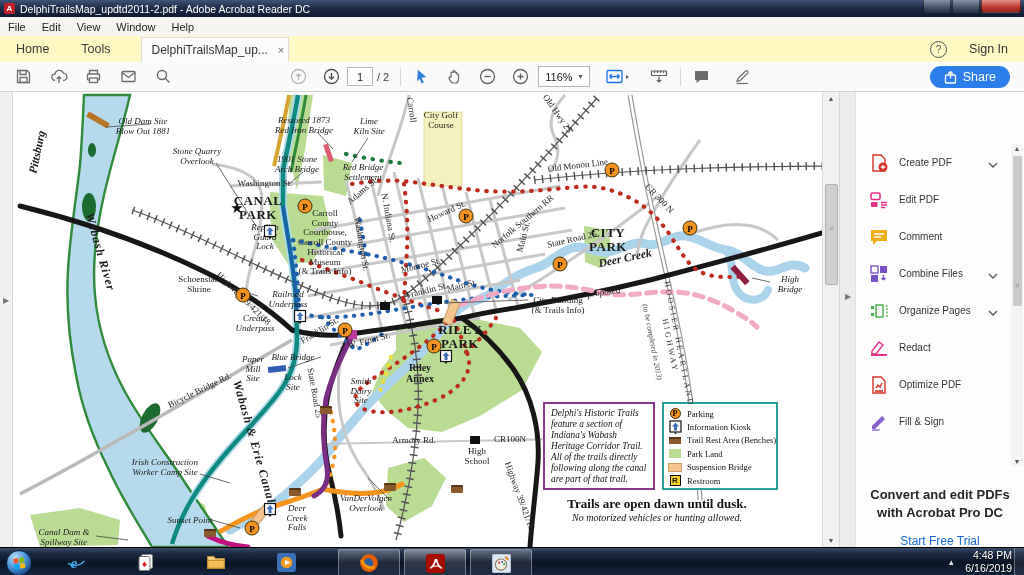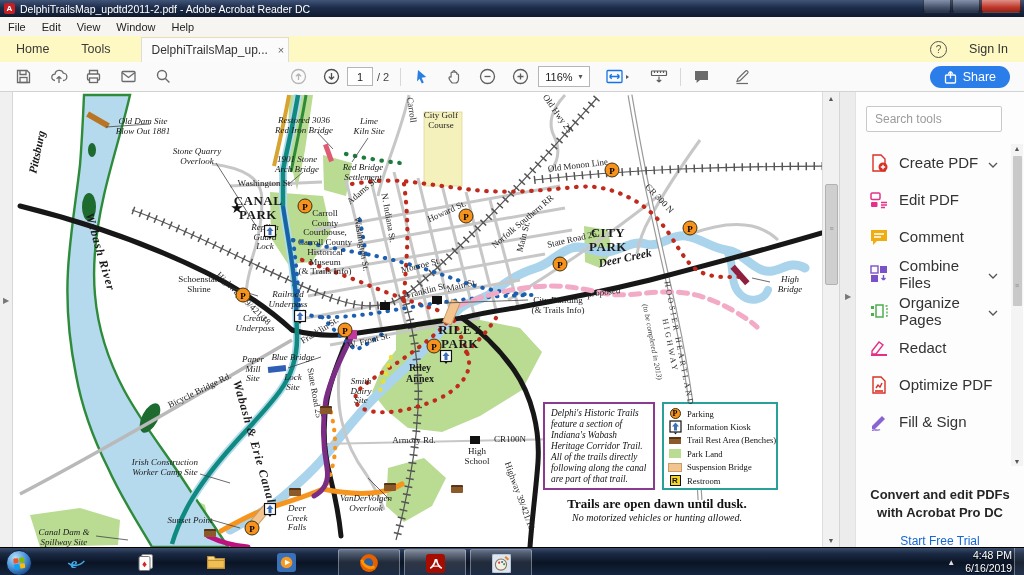--- a/index.html
+++ b/index.html
@@ -60,21 +60,21 @@
   #panel-strip .pane-arrow{position:absolute;left:5px;top:200px;font-size:8px;color:#777;}
   
   #panel{position:absolute;left:855px;top:92px;width:169px;height:455px;background:#fdfdfd;
     border-left:1px solid #e2e2e2;box-sizing:border-box;}
   #search-tools{margin:14px 22px 6px 10px;height:24px;border:1px solid #c9c9c9;border-radius:2px;
     background:#fff;display:flex;align-items:center;padding:0 8px;font-size:12px;color:#9b9b9b;}
   #tool-list{position:absolute;left:0;top:52px;width:152px;height:332px;overflow:hidden;}
   .tool-row{display:flex;align-items:center;height:37px;padding-left:13px;}
   .t-icon{width:20px;height:20px;flex:none;}
   .t-icon svg{width:20px;height:20px;}
-  .t-label{font-size:15px;color:#333;margin-left:10px;flex:1;}
+  .t-label{font-size:10px;color:#333;margin-left:10px;flex:1;}
   .t-chev{margin-right:10px;}
   #panel-scroll{position:absolute;right:1px;top:52px;width:12px;height:322px;background:#f4f4f4;}
   #panel-thumb{position:absolute;left:1.5px;top:12px;width:9px;height:150px;background:#c9c9c9;border-radius:1px;}
   #panel-thumb .grip{margin-top:128px;text-align:center;font-size:7px;color:#8a8a8a;line-height:4px;}
   #promo{position:absolute;left:0;top:394px;width:100%;text-align:center;}
   .promo-line{font-size:13px;font-weight:bold;color:#262626;line-height:1.35;}
   #promo-link{margin-top:13px;font-size:12px;color:#1567d3;}
   
   #taskbar{position:absolute;left:0;top:547px;width:100%;height:28px;
     background:linear-gradient(180deg,#3a4c6b 0%,#1b2a44 20%,#0a1425 55%,#15253f 100%);
@@ -467,21 +467,21 @@
         </div>
       <div id="trail-rules">
         <div id="rule1">Trails are open dawn until dusk.</div>
         <div id="rule2">No motorized vehicles or hunting allowed.</div>
       </div>
     <div class="ml c-place-v" style="left: 24px; top: 60px; transform: translate(-50%, -50%) rotate(-78deg);">Pittsburg</div>
         <div class="ml c-site" style="left: 130px; top: 35px; transform: translate(-50%, -50%);">Old Dam Site
 Blow Out 1881</div>
         <div class="ml c-site" style="left: 184px; top: 65px; transform: translate(-50%, -50%);">Stone Quarry
 Overlook</div>
-        <div class="ml c-site" style="left: 291px; top: 34px; transform: translate(-50%, -50%);">Restored 3036
+        <div class="ml c-site" style="left: 291px; top: 34px; transform: translate(-50%, -50%);">Restored 1873
 Red Iron Bridge</div>
         <div class="ml c-site" style="left: 356px; top: 35px; transform: translate(-50%, -50%);">Lime
 Kiln Site</div>
         <div class="ml c-site" style="left: 284px; top: 73px; transform: translate(-50%, -50%);">1901 Stone
 Arch Bridge</div>
         <div class="ml c-street" style="left: 252px; top: 92px; transform: translate(-50%, -50%);">Washington St.</div>
         <div class="ml c-site" style="left: 350px; top: 81px; transform: translate(-50%, -50%);">Red Bridge
 Settlement</div>
         <div class="ml c-serif" style="left: 428px; top: 29px; transform: translate(-50%, -50%);">City Golf
 Course</div>
@@ -608,23 +608,20 @@
         <div class="grip">≡</div>
       </div>
     <span class="sb-arrow" style="bottom:3px">▼</span>
   </div>
 
   <div id="panel-strip">
     <span class="pane-arrow">▶</span>
   </div>
 
   <div id="panel">
-    <div id="search-tools">
-      <span>Search tools</span>
-    </div>
     <div id="tool-list">
         <div class="tool-row">
           <span class="t-icon"><svg viewBox="0 0 20 20">
               <path d="M4 2h8l4 4v12H4z" fill="none" stroke="#d93025" stroke-width="1.4"></path>
               <circle cx="14" cy="14" r="4.5" fill="#d93025"></circle>
               <path d="M14 11.8v4.4M11.8 14h4.4" stroke="#fff" stroke-width="1.3"></path>
             </svg></span>
           <span class="t-label">Create PDF</span>
           <span class="t-chev"><svg viewBox="0 0 10 6" width="10" height="6">
               <path d="M1 1l4 4 4-4" stroke="#555" fill="none" stroke-width="1.3"></path>

